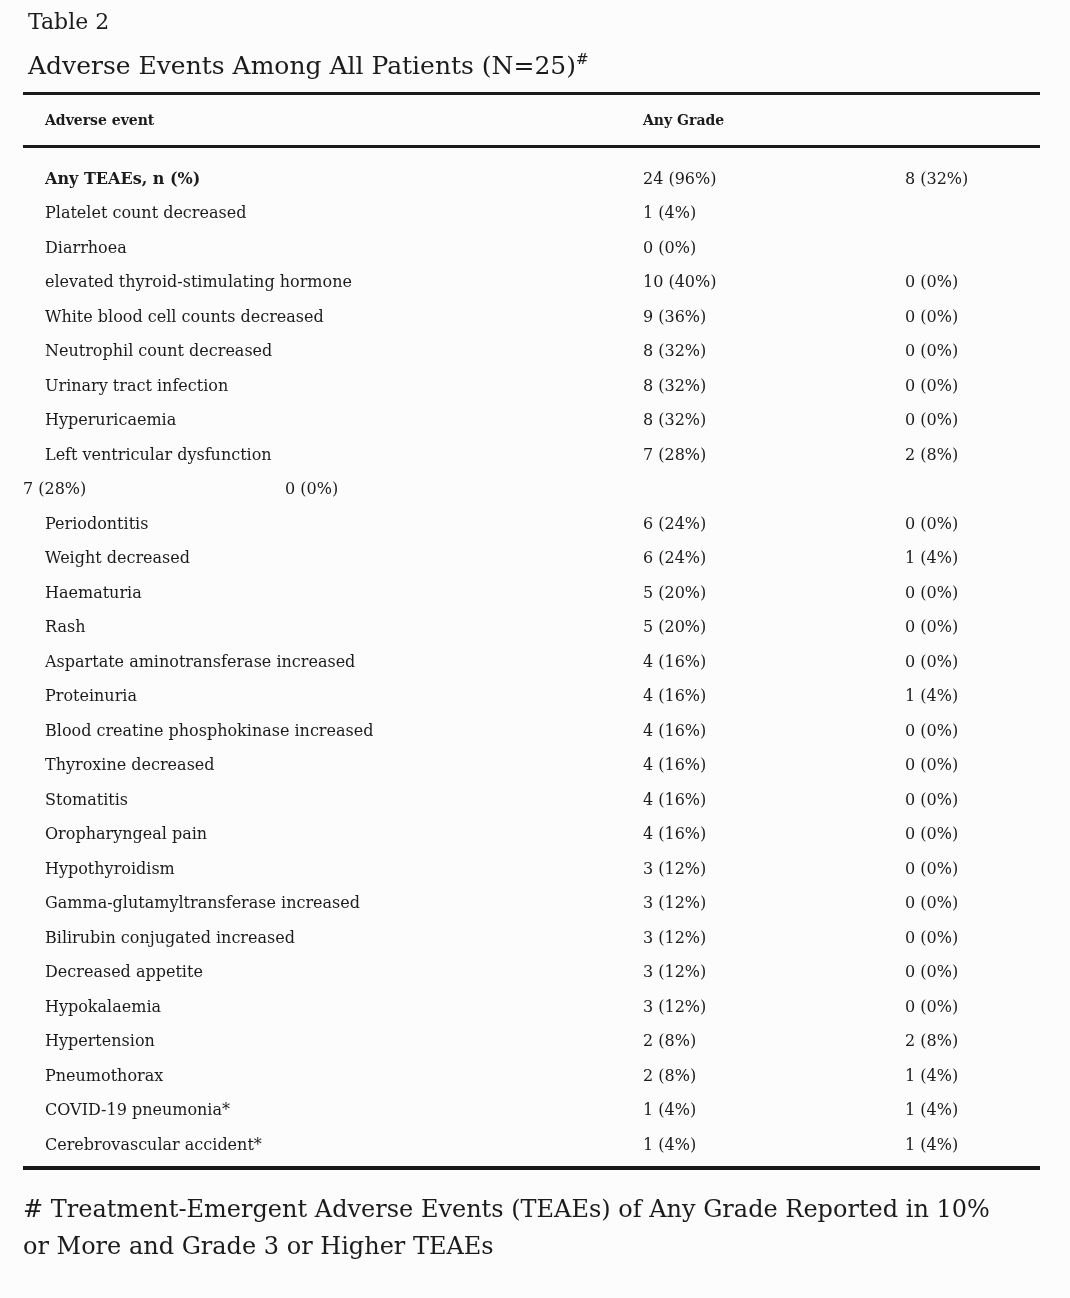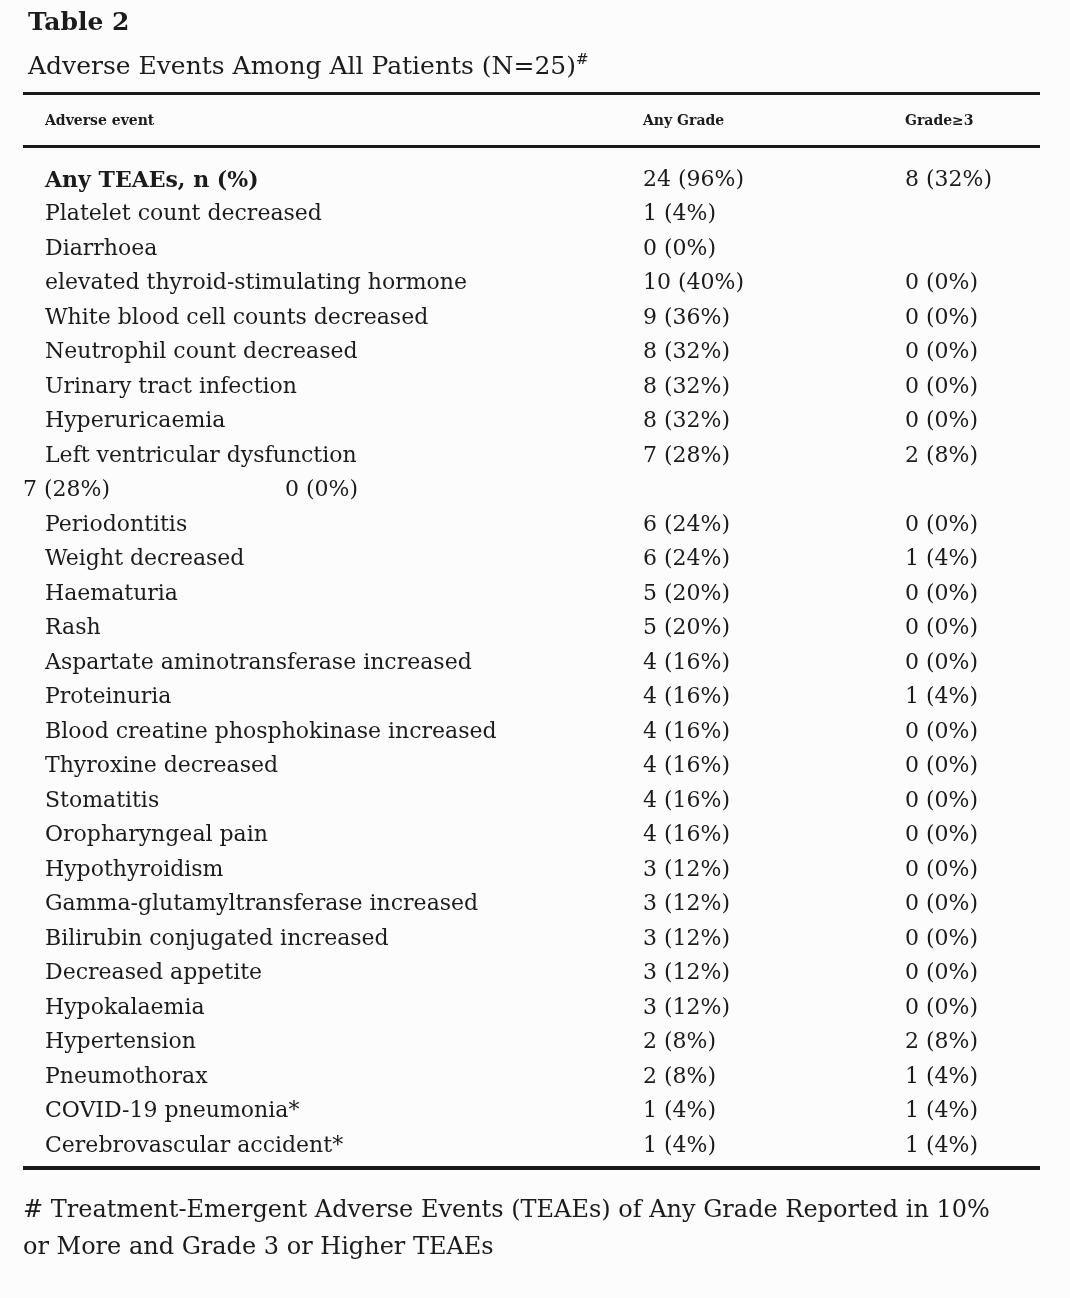--- a/index.html
+++ b/index.html
@@ -12,23 +12,23 @@
     overflow: hidden;
   }
   .page {
     box-sizing: border-box;
     width: 1070px;
     height: 1298px;
     padding: 6px 30px 0 23px;
   }
   .caption { margin-left: 5px; }
   .table-label {
-    font-size: 25px;
+    font-size: 22px;
     line-height: 32px;
-    font-weight: bold;
+    font-weight: normal;
   }
   .table-title {
     font-size: 25px;
     line-height: 36px;
     margin-top: 10px;
   }
   .table-title sup {
     font-size: 15px;
     line-height: 0;
     vertical-align: 10px;
@@ -36,21 +36,21 @@
   .rule {
     width: 100%;
     background: #1a1a1a;
   }
   .rule.top    { height: 3px;   margin-top: 8px; }
   .rule.mid    { height: 2.5px; }
   .rule.bottom { height: 3.5px; }
   .tr {
     display: flex;
     line-height: 34.5px;
-    font-size: 22px;
+    font-size: 16px;
   }
   .thead-row {
     display: flex;
     height: 50px;
     line-height: 50px;
     font-size: 14px;
     font-weight: bold;
   }
   .c1 {
     box-sizing: border-box;
@@ -78,21 +78,20 @@
   <div class="caption">
     <div class="table-label">Table 2</div>
     <div class="table-title"><span>Adverse Events Among All Patients (N=25)</span><sup>#</sup></div>
   </div>
 
   <div class="rule top"></div>
 
   <div class="thead-row">
     <div class="c1">Adverse event</div>
     <div class="c2">Any Grade</div>
-    <div class="c3">Grade≥3</div>
   </div>
 
   <div class="rule mid"></div>
 
   <div class="tbody" id="rows">
   <div class="tr bold-row">
     <div class="td c1">Any TEAEs, n (%)</div>
     <div class="td c2">24 (96%)</div>
     <div class="td c3">8 (32%)</div>
   </div>

